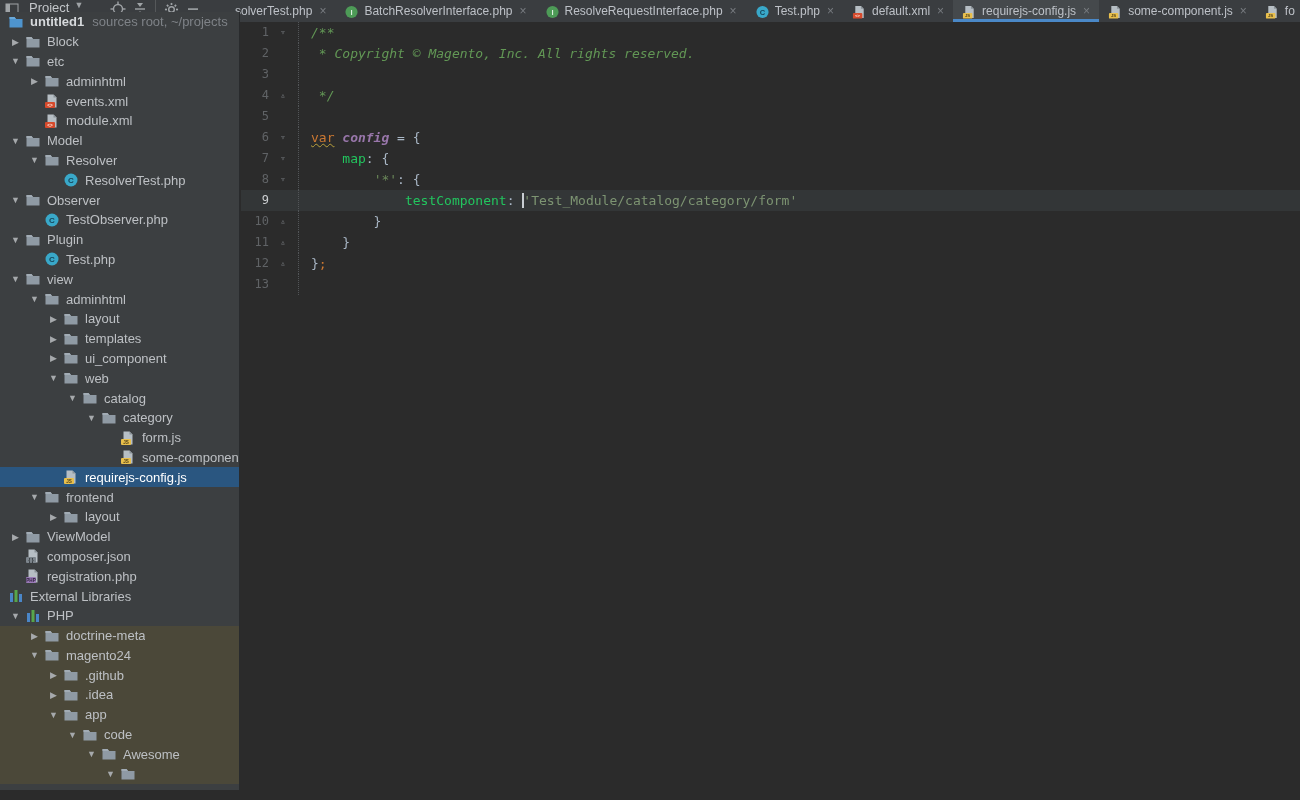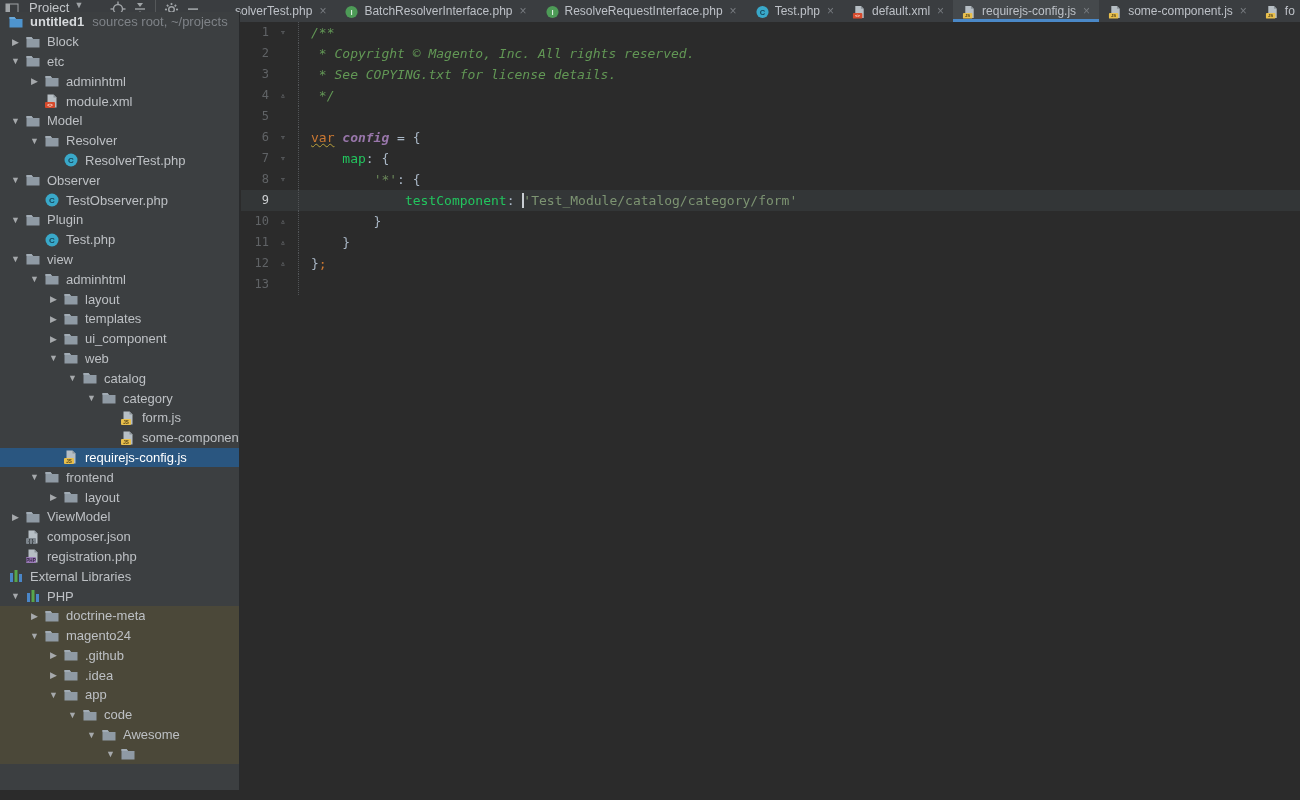--- a/index.html
+++ b/index.html
@@ -242,20 +242,32 @@
     <div class="row" style="padding-left: 25px;">
       <span class="arrow"></span>
       <span class="nicon">
         <svg width="16" height="16" viewBox="0 0 16 16">
           <path d="M3.5 1.5h6l3 3v10h-9z" fill="#b6bec4"></path>
           <path d="M9.5 1.5l3 3h-3z" fill="#8a9298"></path>
           <rect x="1" y="9" width="10" height="6" rx="1" fill="#d64a2c"></rect>
           <text x="6" y="13.7" font-size="4.6" font-weight="bold" text-anchor="middle" fill="#ffe9e0" font-family="Liberation Sans, sans-serif">&lt;&gt;</text>
         </svg>
       </span>
+      <span class="lbl">events.xml</span>
+    </div>
+    <div class="row" style="padding-left: 25px;">
+      <span class="arrow"></span>
+      <span class="nicon">
+        <svg width="16" height="16" viewBox="0 0 16 16">
+          <path d="M3.5 1.5h6l3 3v10h-9z" fill="#b6bec4"></path>
+          <path d="M9.5 1.5l3 3h-3z" fill="#8a9298"></path>
+          <rect x="1" y="9" width="10" height="6" rx="1" fill="#d64a2c"></rect>
+          <text x="6" y="13.7" font-size="4.6" font-weight="bold" text-anchor="middle" fill="#ffe9e0" font-family="Liberation Sans, sans-serif">&lt;&gt;</text>
+        </svg>
+      </span>
       <span class="lbl">module.xml</span>
     </div>
     <div class="row" style="padding-left: 6px;">
       <span class="arrow">▼</span>
       <span class="nicon">
         <svg width="16" height="16" viewBox="0 0 16 16">
           <path d="M1.5 3h5l1.5 2h6.5v8.5h-13z" fill="#8f9aa4"></path>
           <path d="M1.5 3h5l1.5 2h-6.5z" fill="#a2acb5"></path>
         </svg>
       </span>
@@ -590,21 +602,21 @@
           <path d="M1.5 3h5l1.5 2h-6.5z" fill="#a2acb5"></path>
         </svg>
       </span>
       <span class="lbl"></span>
     </div>
   </div>
 
 <div class="editor" id="editor">
     <div class="cline"><span class="gut"><span class="num">1</span><span class="fold">▿</span></span><span class="codebody"><span class="tk-c">/**</span></span></div>
     <div class="cline"><span class="gut"><span class="num">2</span><span class="fold"></span></span><span class="codebody"><span class="tk-c"> * Copyright © Magento, Inc. All rights reserved.</span></span></div>
-    <div class="cline"><span class="gut"><span class="num">3</span><span class="fold"></span></span><span class="codebody"><span class="tk-c"> * See COPYING.txt for license details.</span></span></div>
+    <div class="cline"><span class="gut"><span class="num">3</span><span class="fold"></span></span></div>
     <div class="cline"><span class="gut"><span class="num">4</span><span class="fold">▵</span></span><span class="codebody"><span class="tk-c"> */</span></span></div>
     <div class="cline"><span class="gut"><span class="num">5</span><span class="fold"></span></span><span class="codebody"></span></div>
     <div class="cline"><span class="gut"><span class="num">6</span><span class="fold">▿</span></span><span class="codebody"><span class="tk-ku">var</span><span class="tk-t"> </span><span class="tk-v">config</span><span class="tk-t"> = {</span></span></div>
     <div class="cline"><span class="gut"><span class="num">7</span><span class="fold">▿</span></span><span class="codebody"><span class="tk-t">    </span><span class="tk-p">map</span><span class="tk-t">: {</span></span></div>
     <div class="cline"><span class="gut"><span class="num">8</span><span class="fold">▿</span></span><span class="codebody"><span class="tk-t">        </span><span class="tk-s">'*'</span><span class="tk-t">: {</span></span></div>
     <div class="cline current"><span class="gut"><span class="num">9</span><span class="fold"></span></span><span class="codebody"><span class="tk-t">            </span><span class="tk-p">testComponent</span><span class="tk-t">: </span><span class="caret"></span><span class="tk-sd">'Test_Module/catalog/category/form'</span></span></div>
     <div class="cline"><span class="gut"><span class="num">10</span><span class="fold">▵</span></span><span class="codebody"><span class="tk-t">        }</span></span></div>
     <div class="cline"><span class="gut"><span class="num">11</span><span class="fold">▵</span></span><span class="codebody"><span class="tk-t">    }</span></span></div>
     <div class="cline"><span class="gut"><span class="num">12</span><span class="fold">▵</span></span><span class="codebody"><span class="tk-t">}</span><span class="tk-o">;</span></span></div>
     <div class="cline"><span class="gut"><span class="num">13</span><span class="fold"></span></span><span class="codebody"></span></div>

